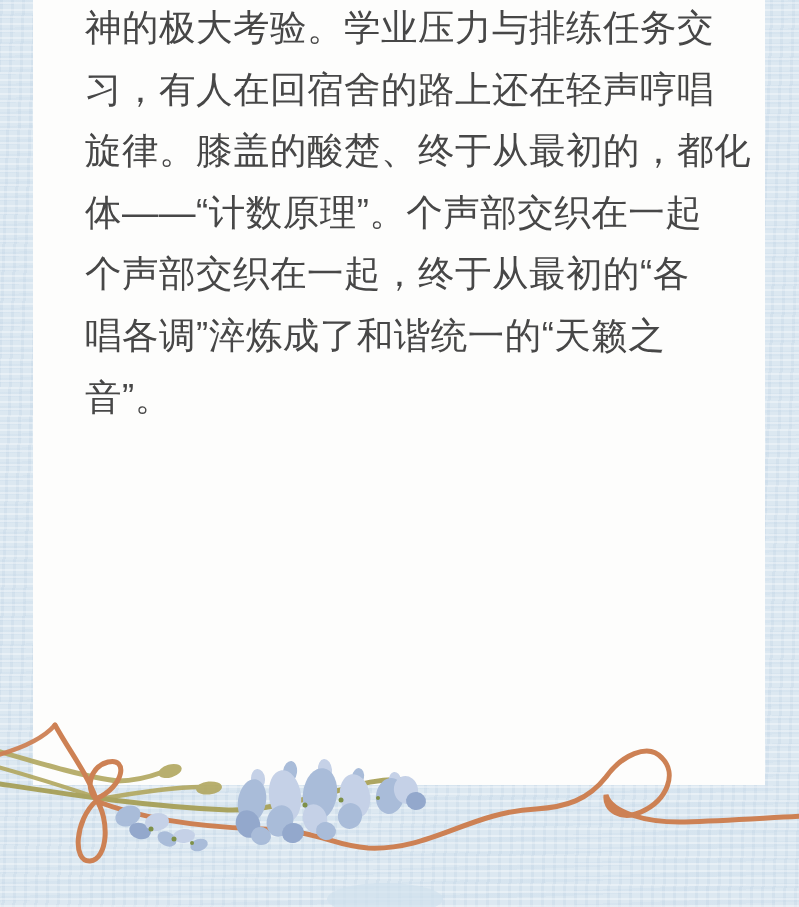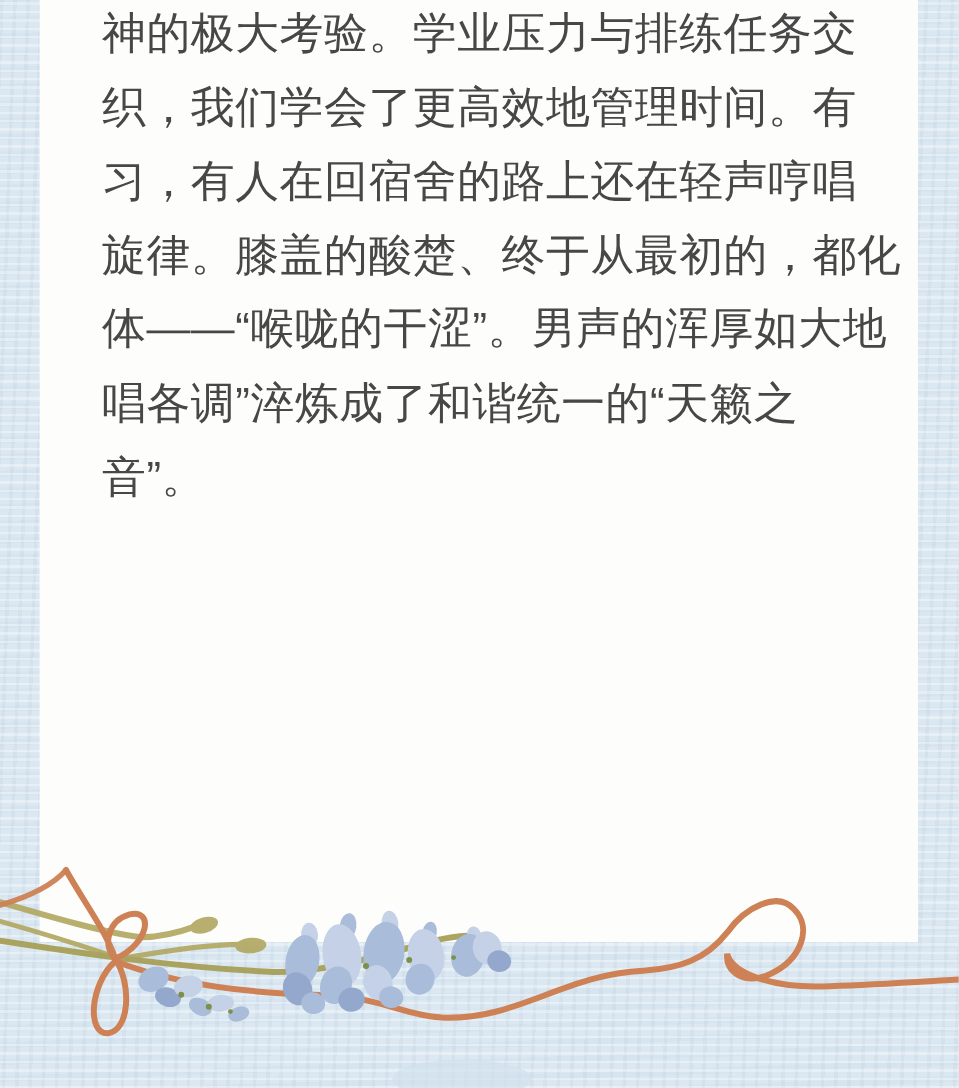--- a/index.html
+++ b/index.html
@@ -71,24 +71,24 @@
   .wash  { fill: #cfe0ec; opacity: 0.65; }
 </style>
 </head>
 <body>
 
 <div class="page">
 
   <div class="card">
     <div class="text-block">
       <div class="line">神的极大考验。学业压力与排练任务交</div>
-        <div class="line">织，我们学会了更高效地管理时间。有</div>
         <div class="line">习，有人在回宿舍的路上还在轻声哼唱</div>
         <div class="line">旋律。膝盖的酸楚、终于从最初的，都化</div>
-        <div class="line">体——“喉咙的干涩”。男声的浑厚如大地</div>
+        <div class="line">体——“计数原理”。个声部交织在一起</div>
+        <div class="line">个声部交织在一起，终于从最初的“各</div>
         <div class="line">唱各调”淬炼成了和谐统一的“天籁之</div>
         <div class="line">音”。</div>
     </div>
   </div>
 
   <svg class="decor" viewBox="0 687 799 220" aria-hidden="true">
 
     <g>
       <ellipse class="wash" cx="385" cy="899" rx="58" ry="16"></ellipse>
     </g>

